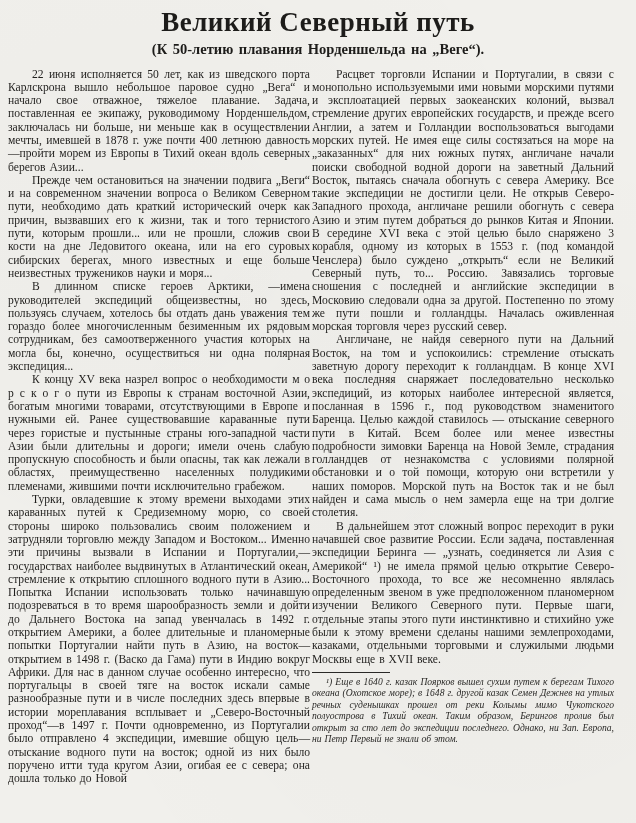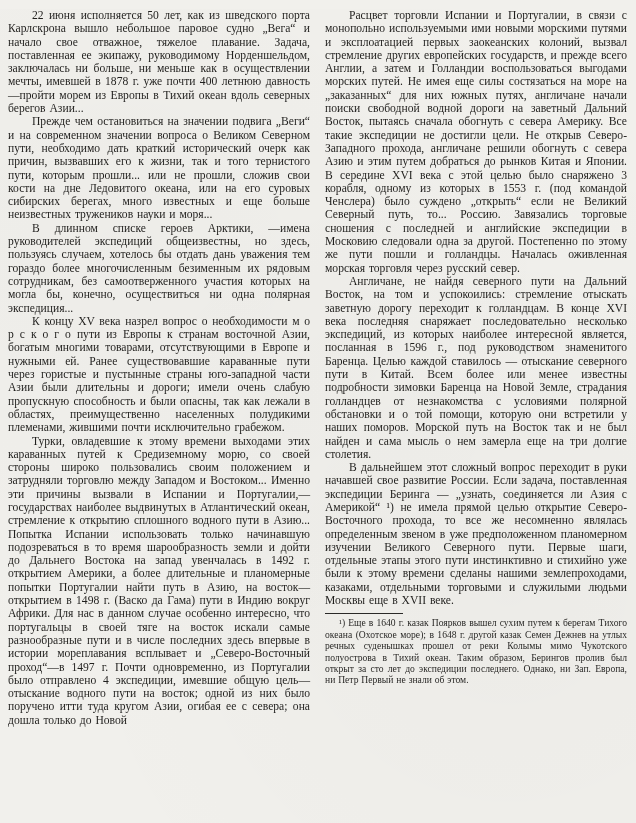--- a/index.html
+++ b/index.html
@@ -40,41 +40,42 @@
   }
   .article-subtitle {
     font-size: 14.5px;
     font-weight: bold;
     margin: 2px 0 0 0;
     line-height: 1.25;
     word-spacing: 2px;
   }
   .columns {
     display: flex;
-    gap: 15px;
+    gap: 2px;
     margin-top: 9px;
   }
   .column {
     width: 302px;
     flex: 0 0 302px;
   }
   .column p {
     margin: 0;
     font-size: 11.6px;
     line-height: 13.3px;
     text-align: justify;
     text-indent: 24px;
     word-spacing: 1px;
     color: #201f1d;
   }
   .column p.continuation {
     text-indent: 0;
   }
   .footnote {
     margin-top: 6px;
+    font-style: italic;
   }
   .footnote-rule {
     width: 78px;
     height: 0;
     border: none;
     border-top: 1.4px solid #2a2927;
     margin: 0 0 3px 0;
   }
   .footnote p {
     font-size: 9.6px;
@@ -84,20 +85,24 @@
     margin: 0;
     word-spacing: 0.5px;
     color: #2a2927;
   }
 </style>
 </head>
 <body>
 
 <div class="page">
 
+  <div class="article-header">
+    <h1 class="article-title">Великий Северный путь</h1>
+    <h2 class="article-subtitle">(К 50-летию плавания Норденшельда на „Веге“).</h2>
+  </div>
 
   <div class="columns">
 
     <div class="column">
       <p>22 июня исполняется 50 лет, как из шведского порта Карлскрона вышло небольшое паровое судно „Вега“ и начало свое отважное, тяжелое плавание. Задача, поставленная ее экипажу, руководимому Норденшельдом, заключалась ни больше, ни меньше как в осуществлении мечты, имевшей в 1878 г. уже почти 400 летнюю давность—пройти морем из Европы в Тихий океан вдоль северных берегов Азии...</p>
       <p>Прежде чем остановиться на значении подвига „Веги“ и на современном значении вопроса о Великом Северном пути, необходимо дать краткий исторический очерк как причин, вызвавших его к жизни, так и того тернистого пути, которым прошли... или не прошли, сложив свои кости на дне Ледовитого океана, или на его суровых сибирских берегах, много известных и еще больше неизвестных тружеников науки и моря...</p>
       <p>В длинном списке героев Арктики, —имена руководителей экспедиций общеизвестны, но здесь, пользуясь случаем, хотелось бы отдать дань уважения тем гораздо более многочисленным безименным их рядовым сотрудникам, без самоотверженного участия которых на могла бы, конечно, осуществиться ни одна полярная экспедиция...</p>
       <p>К концу XV века назрел вопрос о необходимости м о р с к о г о пути из Европы к странам восточной Азии, богатым многими товарами, отсутствующими в Европе и нужными ей. Ранее существовавшие караванные пути через гористые и пустынные страны юго-западной части Азии были длительны и дороги; имели очень слабую пропускную способность и были опасны, так как лежали в областях, преимущественно населенных полудикими племенами, жившими почти исключительно грабежом.</p>
       <p>Турки, овладевшие к этому времени выходами этих караванных путей к Средиземному морю, со своей стороны широко пользовались своим положением и затрудняли торговлю между Западом и Востоком... Именно эти причины вызвали в Испании и Португалии,—государствах наиболее выдвинутых в Атлантический океан, стремление к открытию сплошного водного пути в Азию... Попытка Испании использовать только начинавшую подозреваться в то время шарообразность земли и дойти до Дальнего Востока на запад увенчалась в 1492 г. открытием Америки, а более длительные и планомерные попытки Португалии найти путь в Азию, на восток—открытием в 1498 г. (Васко да Гама) пути в Индию вокруг Африки. Для нас в данном случае особенно интересно, что португальцы в своей тяге на восток искали самые разнообразные пути и в числе последних здесь впервые в истории мореплавания всплывает и „Северо-Восточный проход“—в 1497 г. Почти одновременно, из Португалии было отправлено 4 экспедиции, имевшие общую цель—отыскание водного пути на восток; одной из них было поручено итти туда кругом Азии, огибая ее с севера; она дошла только до Новой</p>
     </div>

